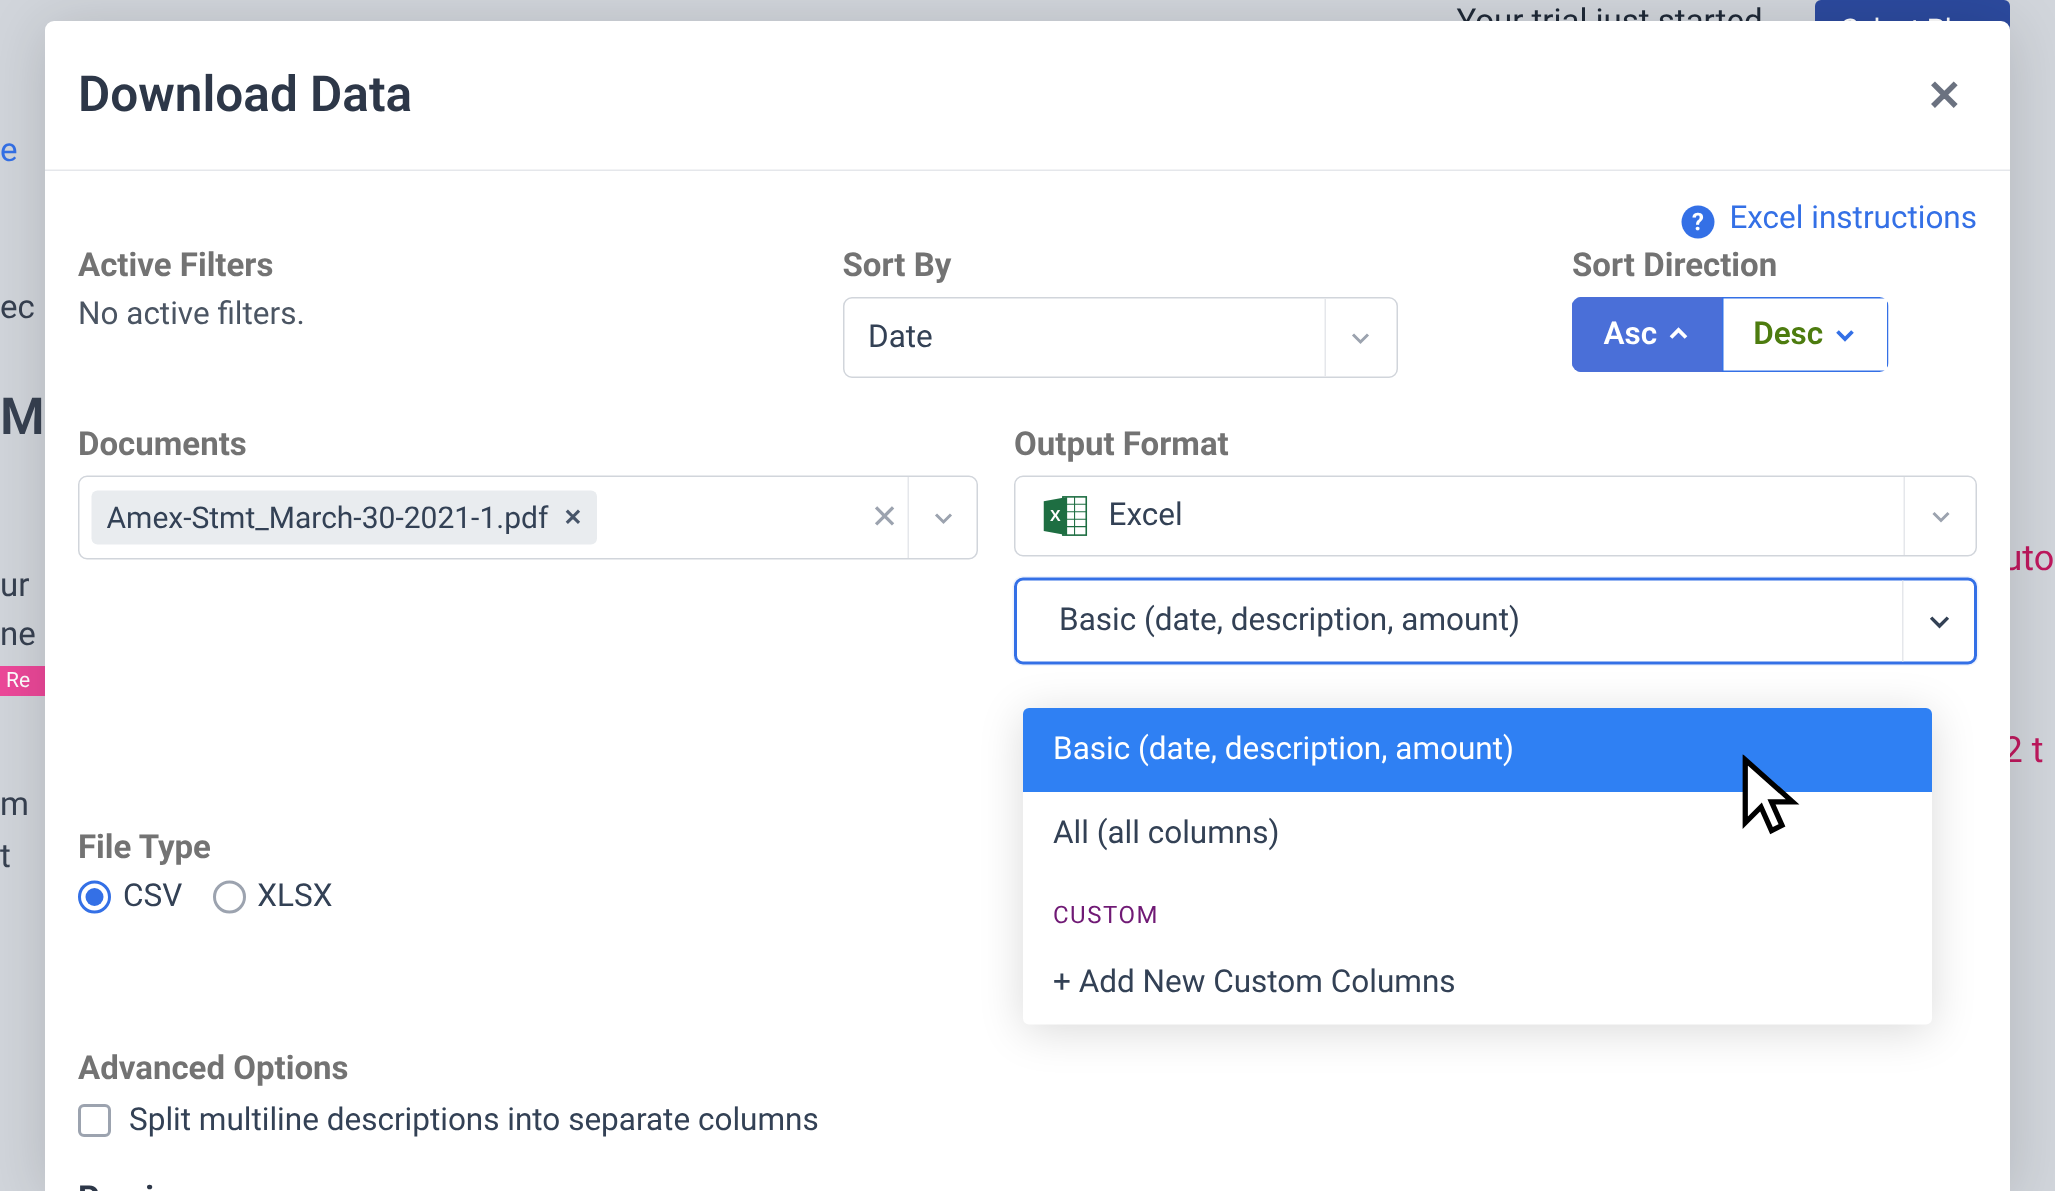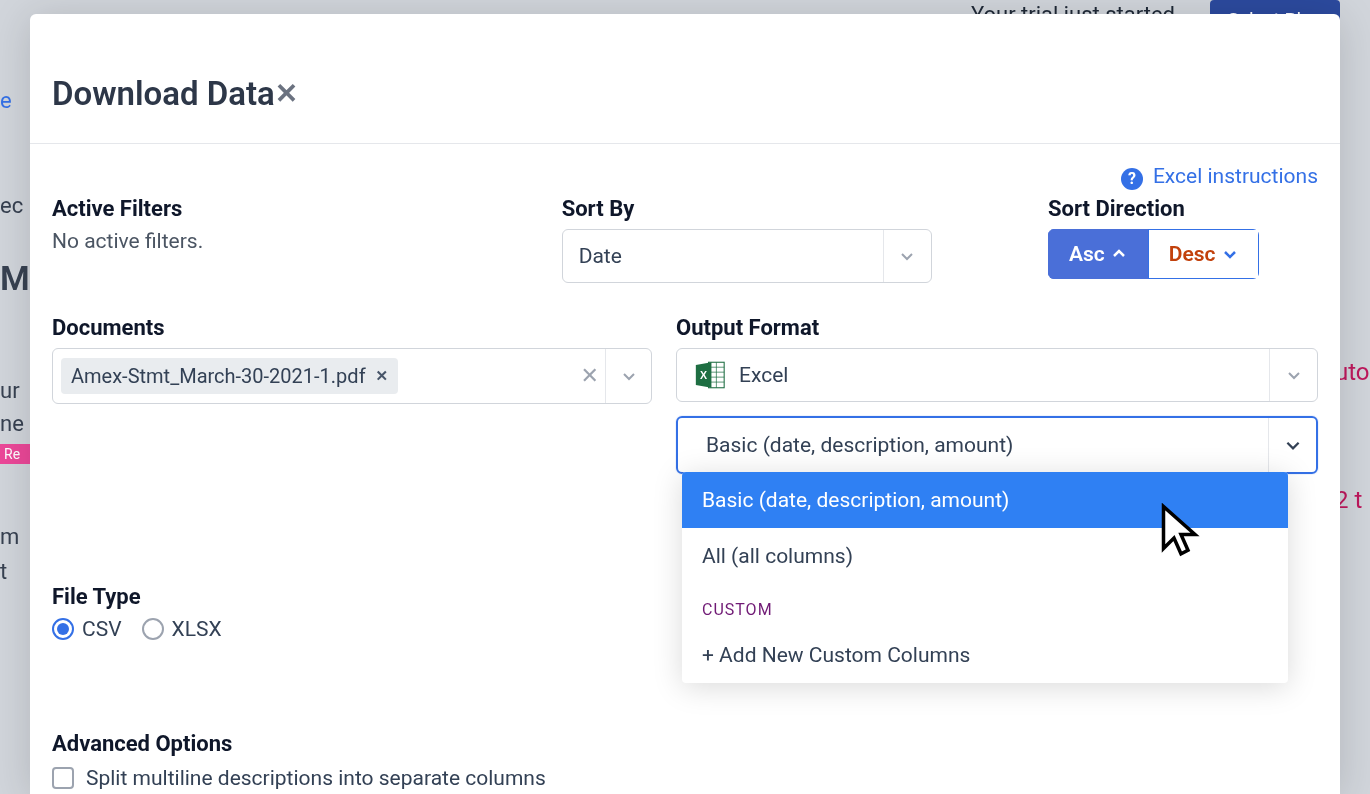--- a/index.html
+++ b/index.html
@@ -68,25 +68,24 @@
   left: 30px;
   right: 30px;
   bottom: 0;
   background: #fff;
   border-radius: 6px 6px 0 0;
   box-shadow: 0 4px 40px rgba(0,0,0,0.15);
   overflow: hidden;
 }
 .modal-header {
   display: flex;
-  justify-content: flex-start;
+  justify-content: space-between;
   align-items: center;
   padding: 30px 32px 30px 22px;
   border-bottom: 1px solid #e5e7eb;
-  margin-top: 30px;
 }
 .modal-title {
   font-size: 33px;
   font-weight: 600;
   color: #2d3748;
 }
 .close-x {
   font-size: 28px;
   color: #6b7280;
   cursor: pointer;
@@ -119,21 +118,21 @@
   vertical-align: middle;
 }
 .top-row {
   display: flex;
   gap: 20px;
   margin-bottom: 32px;
 }
 .section-label {
   font-size: 22px;
   font-weight: 700;
-  color: #0f172a;
+  color: #737373;
   margin-bottom: 8px;
 }
 .subtext {
   font-size: 21px;
   color: #4b5563;
 }
 .col-filters { flex: 1.05; }
 .col-sortby { flex: 1; }
 .col-sortdir { width: 270px; }
 .select {
@@ -180,21 +179,21 @@
   gap: 6px;
   cursor: pointer;
 }
 .seg.active {
   background: #4a6fd8;
   color: #fff;
   border: 1px solid #4a6fd8;
 }
 .seg.inactive {
   background: #fff;
-  color: #c2410c;
+  color: #4d7c0f;
   border: 1px solid #3470e6;
 }
 .mid-row {
   display: flex;
   gap: 24px;
   margin-bottom: 20px;
 }
 .col-docs { width: 600px; }
 .col-output { flex: 1; min-width: 0; }
 .multi-select {

